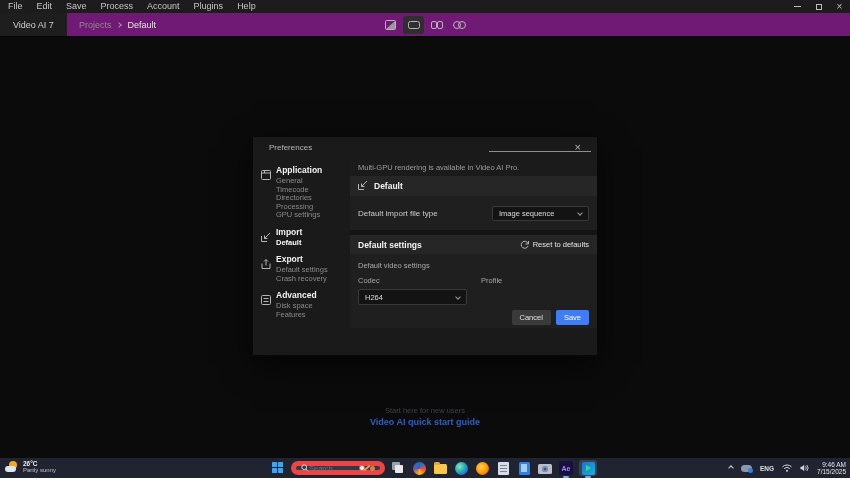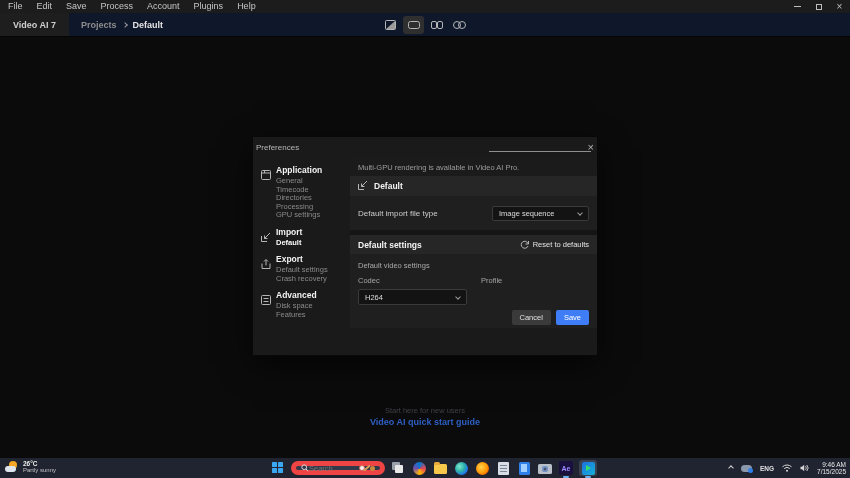--- a/index.html
+++ b/index.html
@@ -11,22 +11,22 @@
   .menubar{ position:absolute; top:0; left:0; right:0; height:13px; background:#1c1c1c;
             display:flex; align-items:center; padding-left:1px; }
   .menubar .mi{ font-size:9px; color:#c6c6c6; padding:0 7px; line-height:13px; cursor:default; }
   .winctl{ position:absolute; top:0; right:0; height:13px; display:flex; align-items:center; }
   .winctl .wc{ width:21px; height:13px; display:flex; align-items:center; justify-content:center; }
   .min-bar{ width:7px; height:1px; background:#bdbdbd; }
   .max-box{ width:6px; height:6px; border:1px solid #bdbdbd; }
   .x-glyph{ font-size:10px; color:#bdbdbd; line-height:10px; }
 
   
-  .appbar{ position:absolute; top:13px; left:0; right:0; height:24px; background:#0f172a;
-           border-bottom:1px solid #040404; display:flex; align-items:center;font-weight:bold; }
+  .appbar{ position:absolute; top:13px; left:0; right:0; height:24px; background:#701a75;
+           border-bottom:1px solid #040404; display:flex; align-items:center; }
   .apptab{ height:100%; display:flex; align-items:center; padding:0 13px; background:#1e1e1e;
            font-size:9px; color:#cfcfcf; }
   .crumbs{ display:flex; align-items:center; gap:6px; margin-left:12px; font-size:9px; color:#8d8d8d; }
   .crumbs .cur{ color:#e3e3e3; }
   .chev{ display:inline-block; width:4px; height:4px; border-right:1px solid #9a9a9a;
          border-bottom:1px solid #9a9a9a; transform:rotate(-45deg); }
   .chev-down{ transform:rotate(45deg); }
   .chev-up{ transform:rotate(-135deg); }
   .viewmodes{ position:absolute; left:50%; top:3px; transform:translateX(-50%); height:18px;
               display:flex; align-items:center; gap:2px; }
@@ -35,21 +35,21 @@
   .vm svg{ display:block; }
 
   
   .hint{ position:absolute; left:0; right:0; top:406px; text-align:center; font-size:7.5px; color:#3f3f47; }
   .qs-link{ position:absolute; left:0; right:0; top:417px; text-align:center; font-size:9px;
             font-weight:bold; color:#2e5fc4; cursor:pointer; }
 
   
   .dialog{ position:absolute; left:253px; top:137px; width:344px; height:218px; background:#1a1a1a;
            box-shadow:0 0 0 1px #080808, 0 10px 30px rgba(0,0,0,.65); }
-  .dlg-head{ height:21px; display:flex; align-items:center; justify-content:space-between; padding:0 3px; }
+  .dlg-head{ height:21px; display:flex; align-items:center; justify-content:space-between; padding:0 16px; }
   .dlg-title{ font-size:8px; color:#b8b8b8; }
   .dlg-close{ font-size:11px; color:#b5b5b5; line-height:11px; cursor:pointer; }
   .dlg-body{ display:flex; height:197px; }
 
   .dlg-side{ width:97px; padding:7px 0 0 8px; }
   .sgroup{ display:flex; margin-bottom:7px; }
   .sicon{ width:10px; margin-right:5px; margin-top:1px; flex:none; }
   .sgroup h4{ font-size:8.5px; color:#f2f2f2; font-weight:bold; cursor:pointer; }
   .sgroup ul{ list-style:none; margin-top:2px; font-size:7.5px; color:#8a8a8a; line-height:8.5px; }
   .sgroup ul li{ cursor:pointer; }

